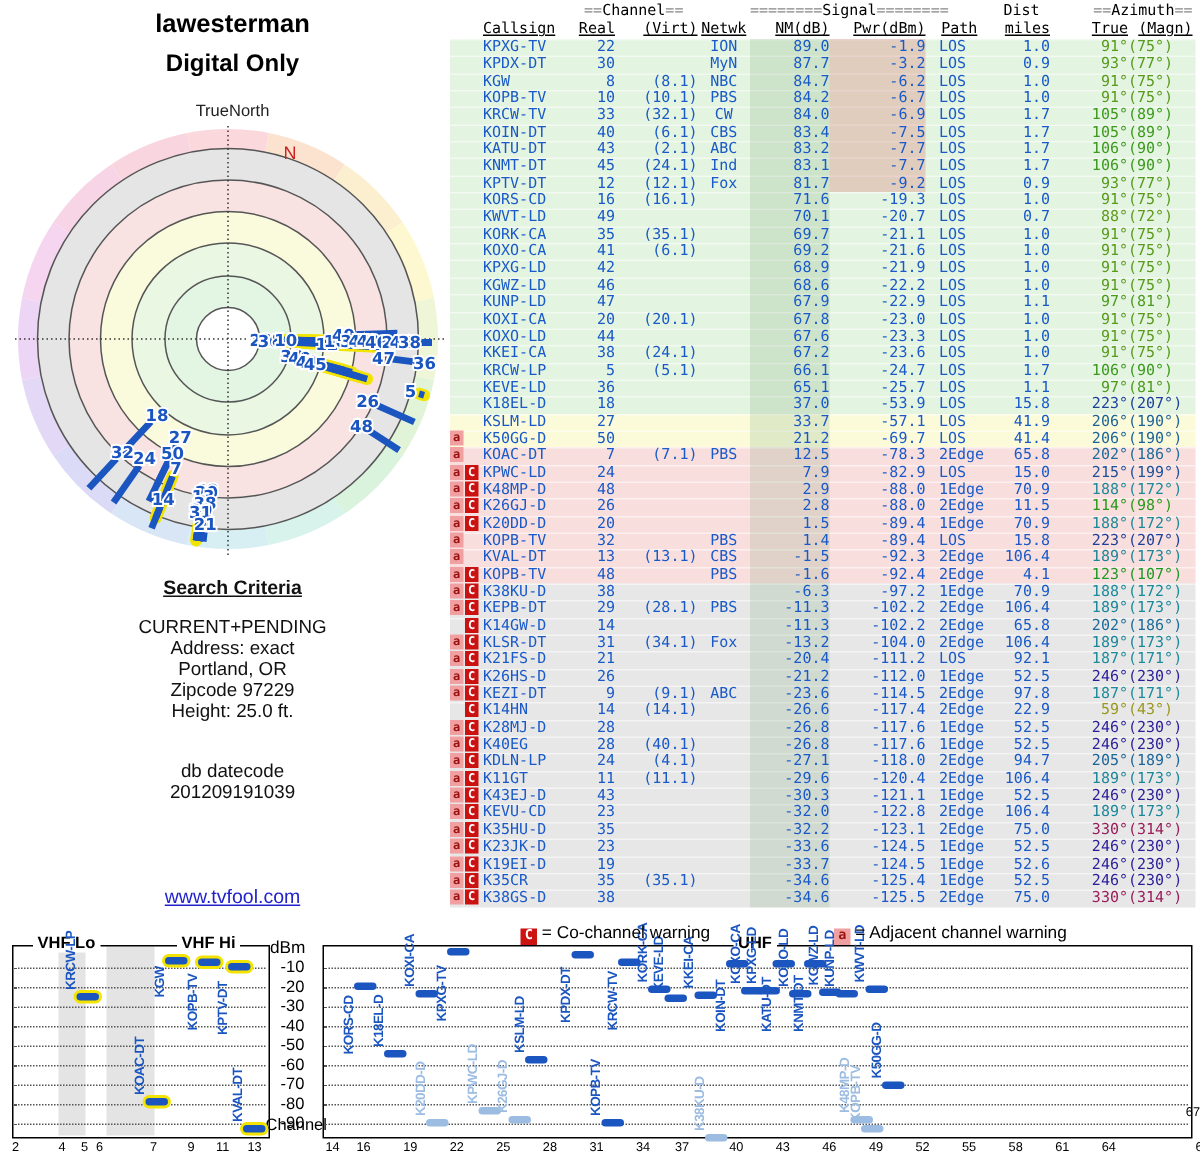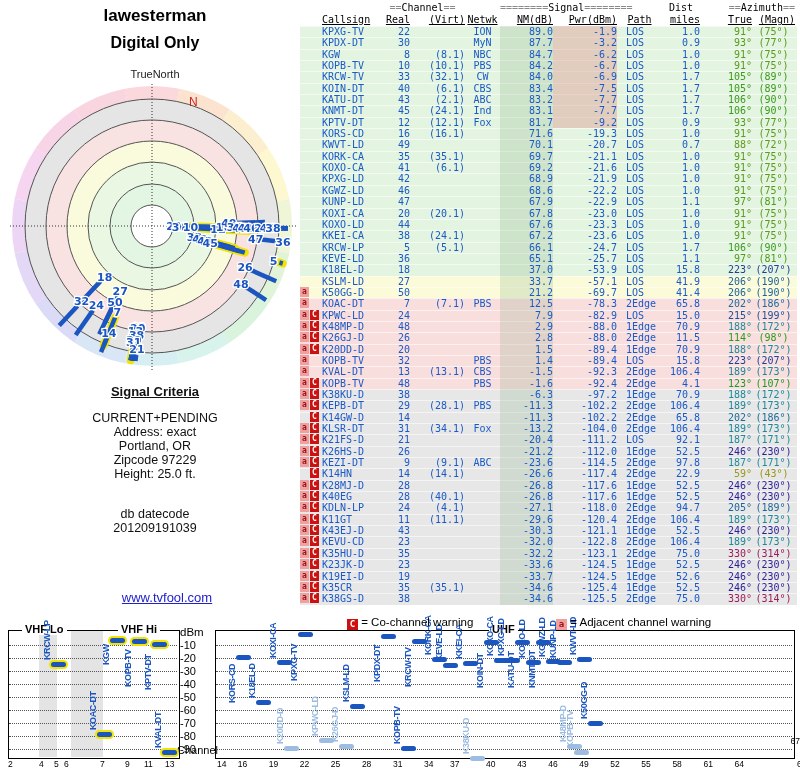--- a/index.html
+++ b/index.html
@@ -9,21 +9,21 @@
   #left-head{position:absolute;left:0;top:6px;width:310px;text-align:center;}
   #rpt-title{font-size:17px;font-weight:bold;color:#000;}
   #rpt-sub{font-size:16px;font-weight:bold;color:#000;margin-top:8px;}
   #true-north{position:absolute;left:0;top:68px;width:310px;text-align:center;
               font-size:11px;color:#222;}
   #radar{position:absolute;left:0;top:76px;}
   #search-box{position:absolute;left:0;top:384px;width:310px;text-align:center;color:#111;}
   #search-title{font-size:13px;font-weight:bold;text-decoration:underline;margin-bottom:12px;}
   .search-line{font-size:12.5px;line-height:14px;}
   #db-block{margin-top:26px;font-size:12.5px;line-height:14px;}
-  #site-link{position:absolute;left:12px;top:590px;width:310px;text-align:center;
+  #site-link{position:absolute;left:0;top:590px;width:310px;text-align:center;
              font-size:13px;}
   #site-link a{color:#2222cc;text-decoration:underline;cursor:pointer;}
   
   #tbl{position:absolute;left:300px;top:2px;width:497px;
        font-family:"DejaVu Sans Mono","Liberation Mono",monospace;font-size:10px;color:#000;}
   .hrow{display:flex;height:12px;line-height:12px;white-space:pre;}
   .hrow .eq{color:#8a8a8a;}
   .hrow2 span{text-decoration:underline;}
   .trow{display:flex;height:11.35px;line-height:11.3px;white-space:pre;
         box-shadow:inset 0 1px 0 rgba(255,255,255,0.55);}
@@ -32,37 +32,37 @@
   .c-m{width:22px;position:relative;} .c-cs{width:58px;color:#1a5ac8;}
   .c-re{width:30px;text-align:right;color:#1a5ac8;}
   .c-vi{width:55px;text-align:right;color:#1a5ac8;}
   .c-ne{width:35px;text-align:center;color:#1a5ac8;}
   .c-nm{width:53px;text-align:right;color:#1a5ac8;background:rgba(95,150,95,0.16);}
   .c-pw{width:64px;text-align:right;color:#1a5ac8;}
   .c-pw.hot{background:rgba(215,105,105,0.28);}
   .c-pa{width:45px;padding-left:9px;box-sizing:border-box;color:#1a5ac8;}
   .c-mi{width:38px;text-align:right;color:#1a5ac8;}
   .c-tr{width:52px;text-align:right;}
-  .c-ma{width:43px;text-align:center;}
+  .c-ma{width:43px;text-align:left;}
   .badge-a,.badge-c{position:absolute;top:0;width:9px;height:10px;font:bold 8px "DejaVu Sans Mono",monospace;
        text-align:center;line-height:10px;}
   .badge-a{left:0;background:#f0a0a0;color:#991111;}
   .badge-c{left:10px;background:#cc1111;color:#fff;}
   
   #legend{position:absolute;left:0;top:616px;width:800px;height:14px;font-size:11.5px;color:#000;z-index:6;}
   .lg-badge{display:inline-block;width:11px;height:11px;text-align:center;line-height:11px;
             font:bold 9px "DejaVu Sans Mono",monospace;vertical-align:-1px;}
   #lg-c{position:absolute;left:347px;} #lg-a{position:absolute;left:556px;}
   
   .chart-border{position:absolute;border:1px solid #000;z-index:1;}
   .gridline{position:absolute;border-top:1px dotted #555;z-index:1;}
   .grayband{position:absolute;background:#e4e4e4;z-index:0;}
   .chart-cap{position:absolute;font-weight:bold;font-size:11px;background:#fff;
              padding:0 3px;z-index:2;color:#000;}
-  .ytick{position:absolute;width:30px;text-align:left;font-size:11px;color:#000;z-index:2;}
+  .ytick{position:absolute;width:30px;text-align:center;font-size:11px;color:#000;z-index:2;}
   .xtick{position:absolute;font-size:8.5px;color:#000;z-index:2;}
   .mk{position:absolute;width:15px;height:5px;border-radius:2.5px;z-index:4;}
   .mk.dark{background:#1a55c0;} .mk.lite{background:#9cbce2;}
   .mk.yel{box-shadow:0 0 0 2px #f2e400;}
   .slab{position:absolute;font-size:9px;font-weight:bold;white-space:nowrap;
         transform:rotate(-90deg);transform-origin:0 100%;z-index:3;letter-spacing:-0.4px;}
   .slab.dark{color:#1a55c0;} .slab.lite{color:#9cbce2;}
   #dbm-label{position:absolute;left:180px;top:626px;width:32px;
              font-size:11.5px;color:#000;}
   #channel-label{position:absolute;left:177px;top:744px;font-size:11px;color:#000;}
@@ -185,21 +185,21 @@
       <text x="135.42185756736154" y="258.67027189456974" fill="#1a55c0" stroke="#fff" stroke-width="2.5" paint-order="stroke" text-anchor="middle" font-size="11" font-weight="600" font-family="&quot;DejaVu Sans&quot;,sans-serif">13</text>
       <text x="240.9577871419711" y="211.76986244404392" fill="#1a55c0" stroke="#fff" stroke-width="2.5" paint-order="stroke" text-anchor="middle" font-size="11" font-weight="600" font-family="&quot;DejaVu Sans&quot;,sans-serif">48</text>
       <text x="136.61650128537917" y="263.45928097834945" fill="#1a55c0" stroke="#fff" stroke-width="2.5" paint-order="stroke" text-anchor="middle" font-size="11" font-weight="600" font-family="&quot;DejaVu Sans&quot;,sans-serif">38</text>
       <text x="133.965452697837" y="267.86565034551046" fill="#1a55c0" stroke="#fff" stroke-width="2.5" paint-order="stroke" text-anchor="middle" font-size="11" font-weight="600" font-family="&quot;DejaVu Sans&quot;,sans-serif">29</text>
       <text x="108.81347887804658" y="260.8903906737321" fill="#1a55c0" stroke="#fff" stroke-width="2.5" paint-order="stroke" text-anchor="middle" font-size="11" font-weight="600" font-family="&quot;DejaVu Sans&quot;,sans-serif">14</text>
       <text x="133.68308848843938" y="269.6484278002847" fill="#1a55c0" stroke="#fff" stroke-width="2.5" paint-order="stroke" text-anchor="middle" font-size="11" font-weight="600" font-family="&quot;DejaVu Sans&quot;,sans-serif">31</text>
       <text x="136.89673227180003" y="277.00624457290905" fill="#1a55c0" stroke="#fff" stroke-width="2.5" paint-order="stroke" text-anchor="middle" font-size="11" font-weight="600" font-family="&quot;DejaVu Sans&quot;,sans-serif">21</text>
     </svg>
 
   <div id="search-box">
-    <div id="search-title">Signal Criteria</div>
+    <div id="search-title">Search Criteria</div>
     <div id="search-lines">
         <div class="search-line">CURRENT+PENDING</div>
         <div class="search-line">Address: exact</div>
         <div class="search-line">Portland, OR</div>
         <div class="search-line">Zipcode 97229</div>
         <div class="search-line">Height: 25.0 ft.</div>
       </div>
     <div id="db-block">
       <div>db datecode</div>
       <div>201209191039</div>

